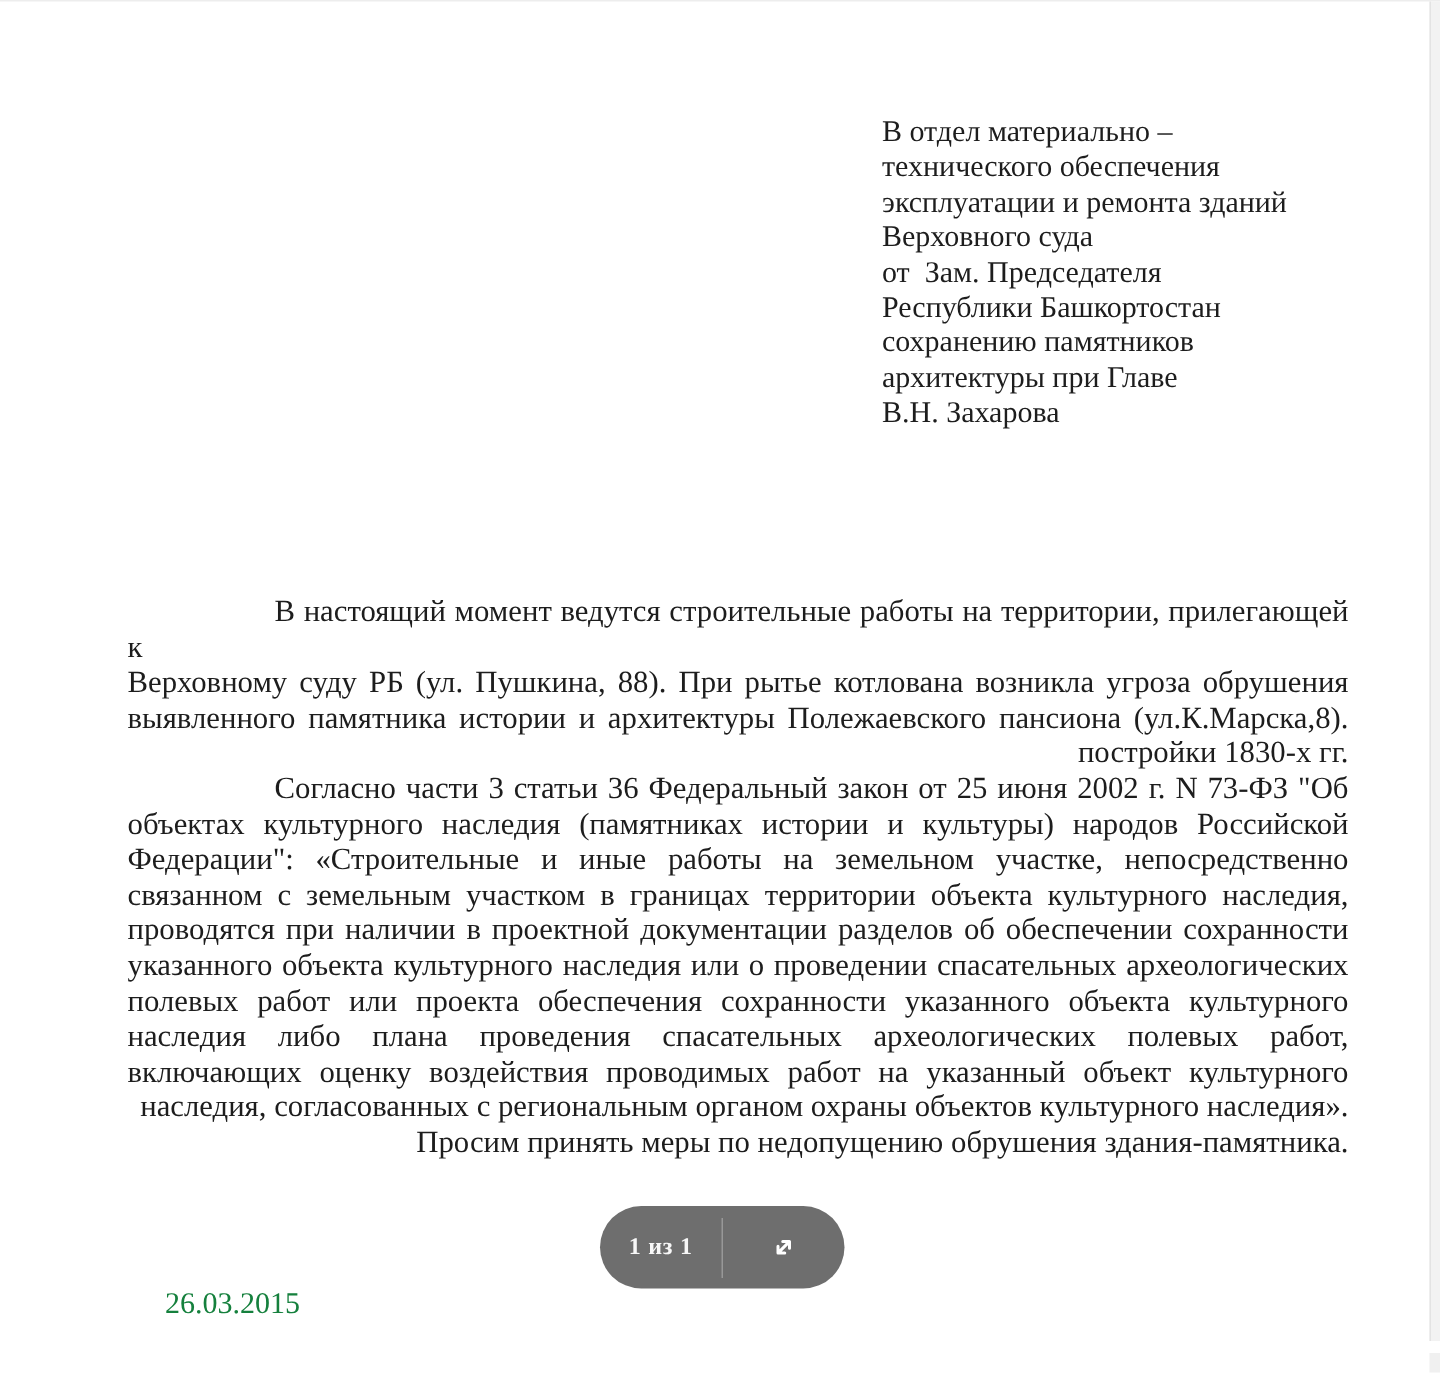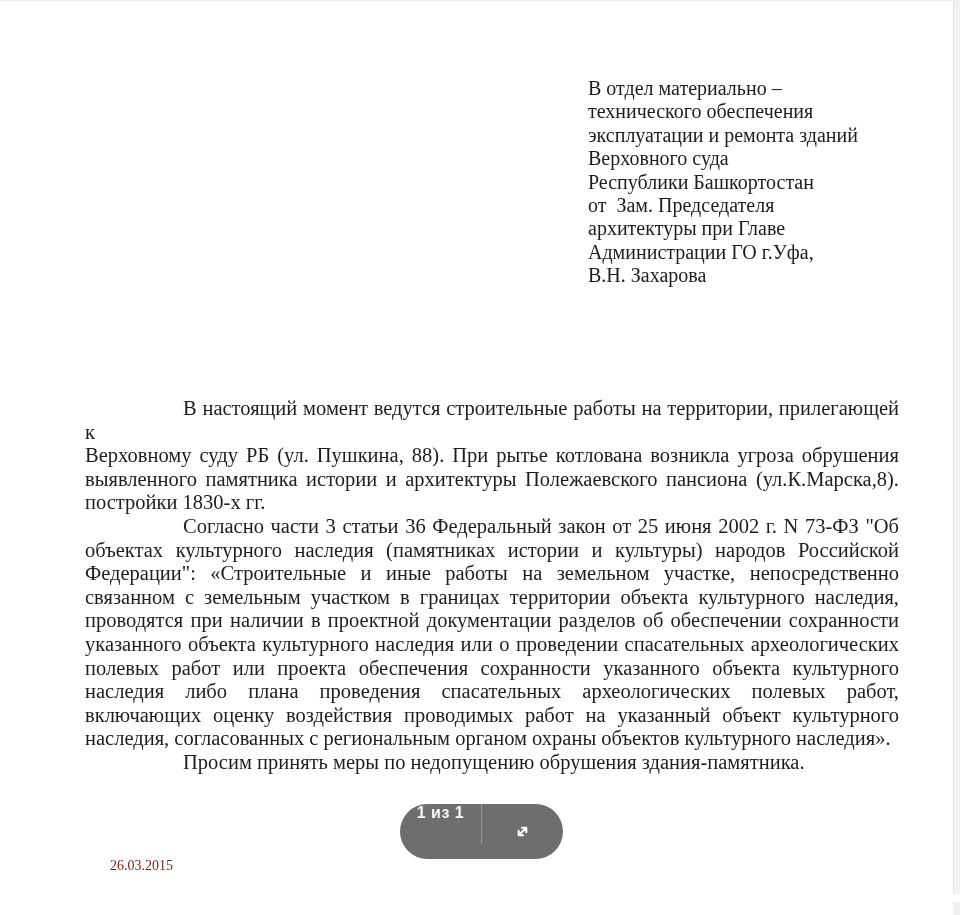--- a/index.html
+++ b/index.html
@@ -29,34 +29,34 @@
 
   
   .body-text {
     position: absolute;
     left: 85px; top: 396px;
     width: 814px;
     font-size: 20.5px;
     line-height: 23.6px;
     color: #1d1d1d;
   }
-  .line { text-align: left; }
+  .line { text-align: right; }
   .line.just { text-align: justify; text-align-last: justify; }
   .line.indent { text-indent: 98px; }
 
   
   .pager {
     position: absolute;
     left: 400px; top: 803px;
     width: 163px; height: 55px;
     background: #6e6e6e;
     border-radius: 28px;
     display: flex;
-    align-items: flex-start;
-    font-family: Liberation Sans, sans-serif;
+    align-items: center;
+    font-family: Liberation Serif, serif;
   }
   .pager-left {
     flex: 1 1 50%;
     display: flex; align-items: center; justify-content: center;
     color: #f7f7f7;
     font-size: 16px;
     font-weight: 700;
     letter-spacing: 0.5px;
   }
   .pager-divider {
@@ -70,22 +70,22 @@
     background: transparent;
     border: none;
     cursor: pointer;
     height: 100%;
   }
 
   
   .doc-date {
     position: absolute;
     left: 110px; top: 857px;
-    font-size: 14px;
-    color: #7f1d1d;
+    font-size: 20px;
+    color: #15803d;
   }
 
   
   .scrollbar {
     position: absolute;
     right: 0; top: 0;
     width: 7px; height: 893px;
     background: #f2f2f2;
     border-left: 1px solid #e3e3e3;
   }
@@ -99,24 +99,24 @@
 </head>
 <body>
 
 <div class="page">
 
   <div class="recipient">
     <div class="r-line">В отдел материально –</div>
     <div class="r-line">технического обеспечения</div>
     <div class="r-line">эксплуатации и ремонта зданий</div>
     <div class="r-line">Верховного суда</div>
+    <div class="r-line">от  Зам. Председателя</div>
     <div class="r-line">Республики Башкортостан</div>
-    <div class="r-line">от  Зам. Председателя</div>
+    <div class="r-line">сохранению памятников</div>
     <div class="r-line">архитектуры при Главе</div>
-    <div class="r-line">Администрации ГО г.Уфа,</div>
     <div class="r-line">В.Н. Захарова</div>
   </div>
 
   <div class="body-text">
     <div>
       <div class="line just indent">В настоящий момент ведутся строительные работы на территории, прилегающей к</div>
       <div class="line just">Верховному суду РБ (ул. Пушкина, 88). При рытье котлована возникла угроза обрушения</div>
       <div class="line just">выявленного памятника истории и архитектуры Полежаевского пансиона (ул.К.Марска,8).</div>
       <div class="line">постройки 1830-х гг.</div>
     </div>

